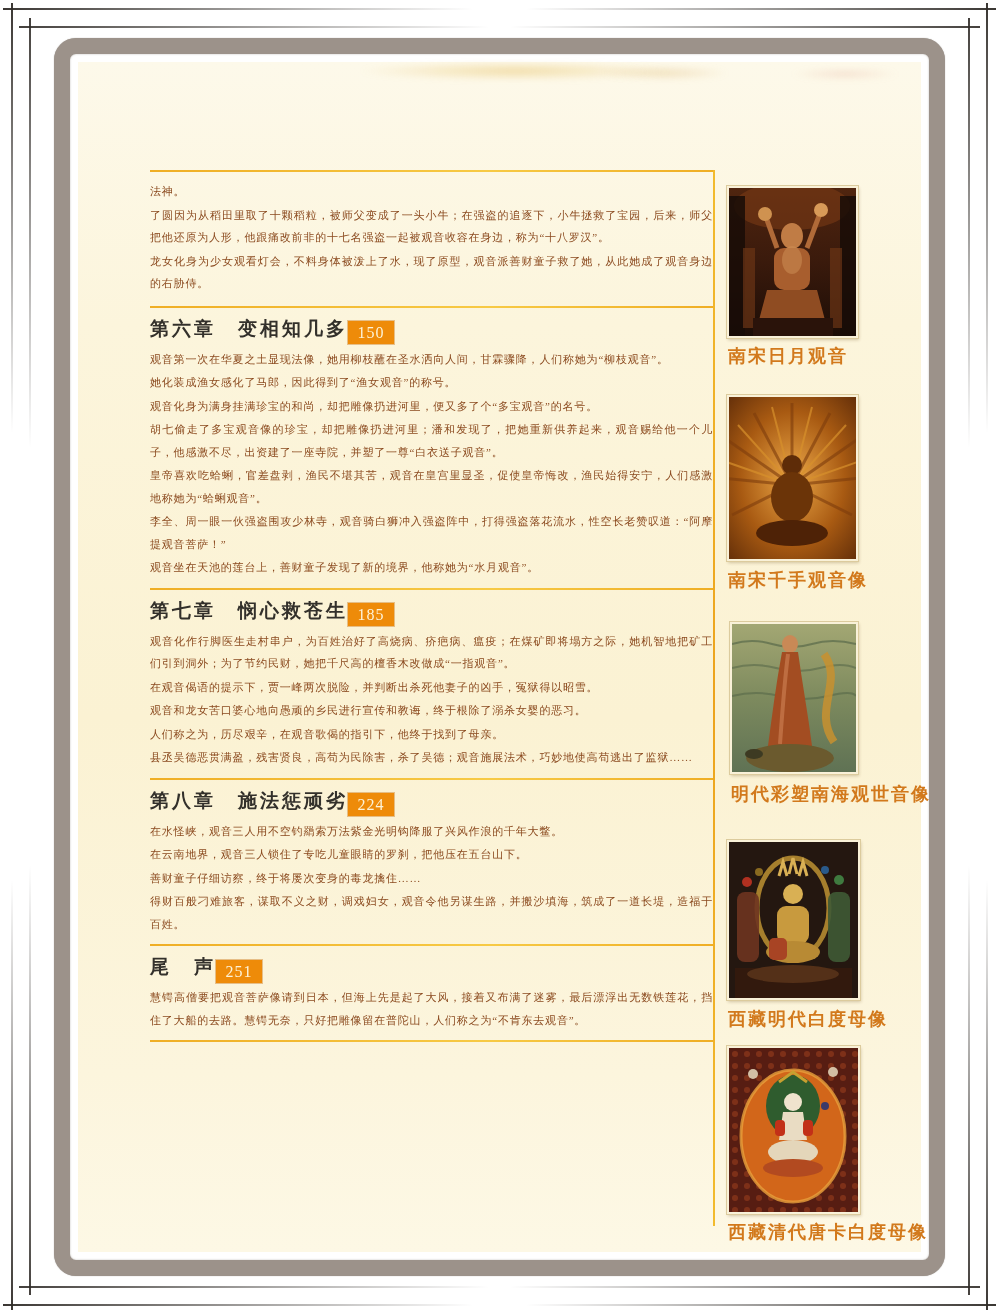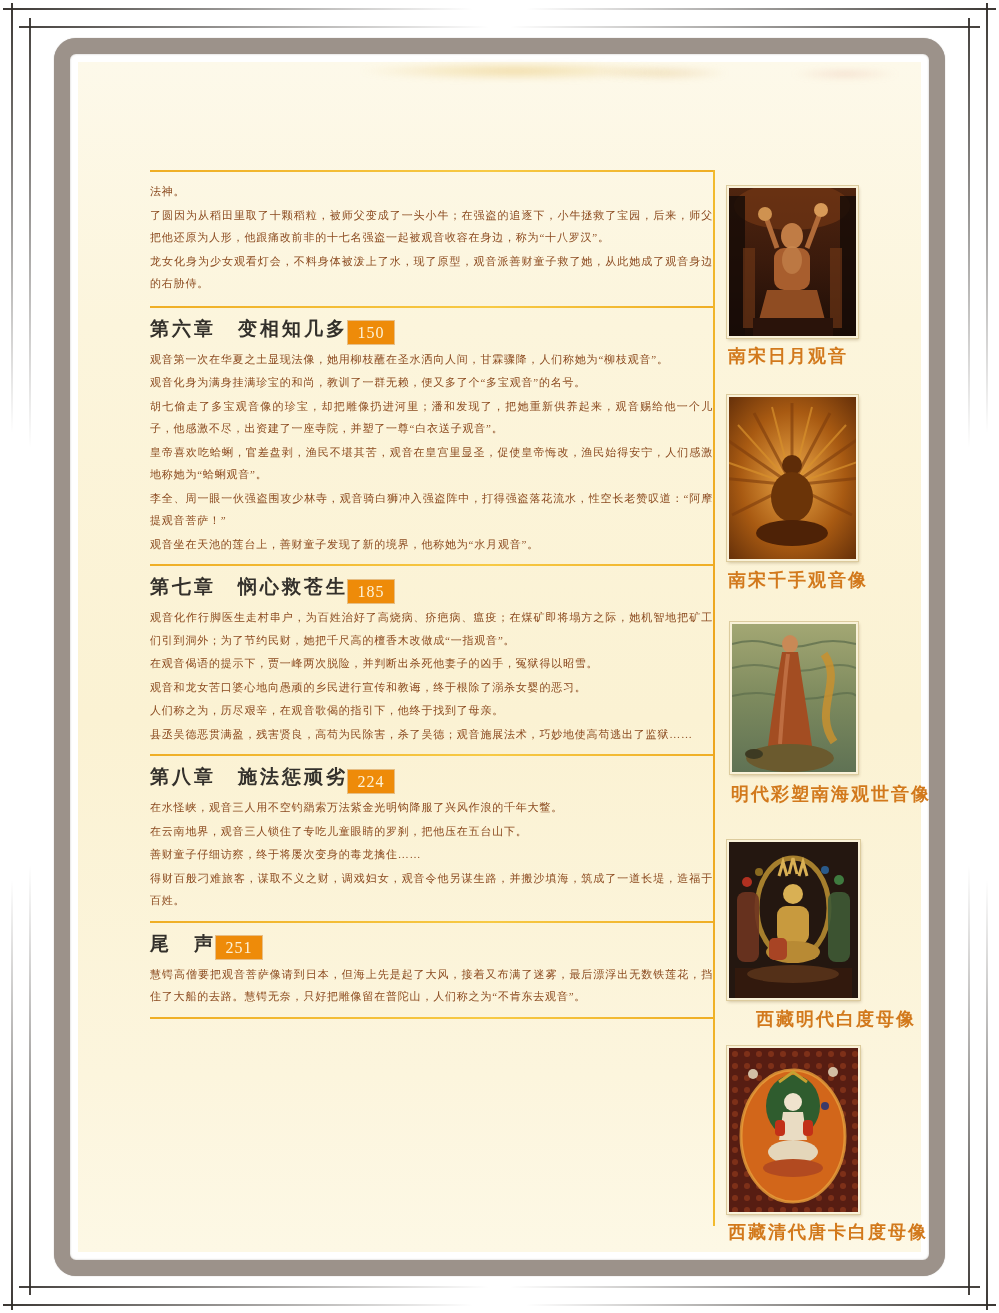--- a/index.html
+++ b/index.html
@@ -79,21 +79,22 @@
     <p class="para">龙女化身为少女观看灯会，不料身体被泼上了水，现了原型，观音派善财童子救了她，从此她成了观音身边的右胁侍。</p>
   </div>
 
   <div class="rule"></div>
   <div class="section">
     <div class="heading-row">
       <span class="chapter-title">第六章　变相知几多</span>
       <span class="badge">150</span>
     </div>
     <p class="para">观音第一次在华夏之土显现法像，她用柳枝蘸在圣水洒向人间，甘霖骤降，人们称她为“柳枝观音”。</p>
-    <p class="para">观音化身为满身挂满珍宝的和尚，教训了一群无赖，便又多了个“多宝观音”的名号。</p>
+    <p class="para">她化装成渔女感化了马郎，因此得到了“渔女观音”的称号。</p>
+    <p class="para">观音化身为满身挂满珍宝的和尚，却把雕像扔进河里，便又多了个“多宝观音”的名号。</p>
     <p class="para">胡七偷走了多宝观音像的珍宝，却把雕像扔进河里；潘和发现了，把她重新供养起来，观音赐给他一个儿子，他感激不尽，出资建了一座寺院，并塑了一尊“白衣送子观音”。</p>
     <p class="para">皇帝喜欢吃蛤蜊，官差盘剥，渔民不堪其苦，观音在皇宫里显圣，促使皇帝悔改，渔民始得安宁，人们感激地称她为“蛤蜊观音”。</p>
     <p class="para">李全、周一眼一伙强盗围攻少林寺，观音骑白狮冲入强盗阵中，打得强盗落花流水，性空长老赞叹道：“阿摩提观音菩萨！”</p>
     <p class="para">观音坐在天池的莲台上，善财童子发现了新的境界，他称她为“水月观音”。</p>
   </div>
 
   <div class="rule"></div>
   <div class="section">
     <div class="heading-row">
       <span class="chapter-title">第七章　悯心救苍生</span>
@@ -229,21 +230,21 @@
     <rect x="99" y="50" width="22" height="70" rx="8" fill="#3f5a35" opacity=".9"></rect>
     <circle cx="18" cy="40" r="5" fill="#b03020"></circle>
     <circle cx="110" cy="38" r="5" fill="#3f7a3f"></circle>
     <circle cx="96" cy="28" r="4" fill="#2a5a8a"></circle>
     <circle cx="30" cy="30" r="4" fill="#8a6a20"></circle>
     <rect x="40" y="96" width="18" height="22" rx="5" fill="#a84424"></rect>
     <rect x="6" y="126" width="117" height="30" fill="#32190d"></rect>
     <ellipse cx="64" cy="132" rx="46" ry="9" fill="#543018"></ellipse>
   </svg>
 </div>
-<div class="caption" style="left:756px;top:1007px;">西藏明代白度母像</div>
+<div class="caption" style="left:728px;top:1007px;">西藏明代白度母像</div>
 
 <div class="figure" style="left:727px;top:1046px;width:133px;height:168px;">
   <svg width="129" height="164" viewBox="0 0 129 164">
     <defs>
       <pattern id="dots" width="12" height="12" patternUnits="userSpaceOnUse">
         <rect width="12" height="12" fill="#571d12"></rect>
         <circle cx="6" cy="6" r="3" fill="#7e3018"></circle>
       </pattern>
     </defs>
     <rect width="129" height="164" fill="url(#dots)"></rect>

